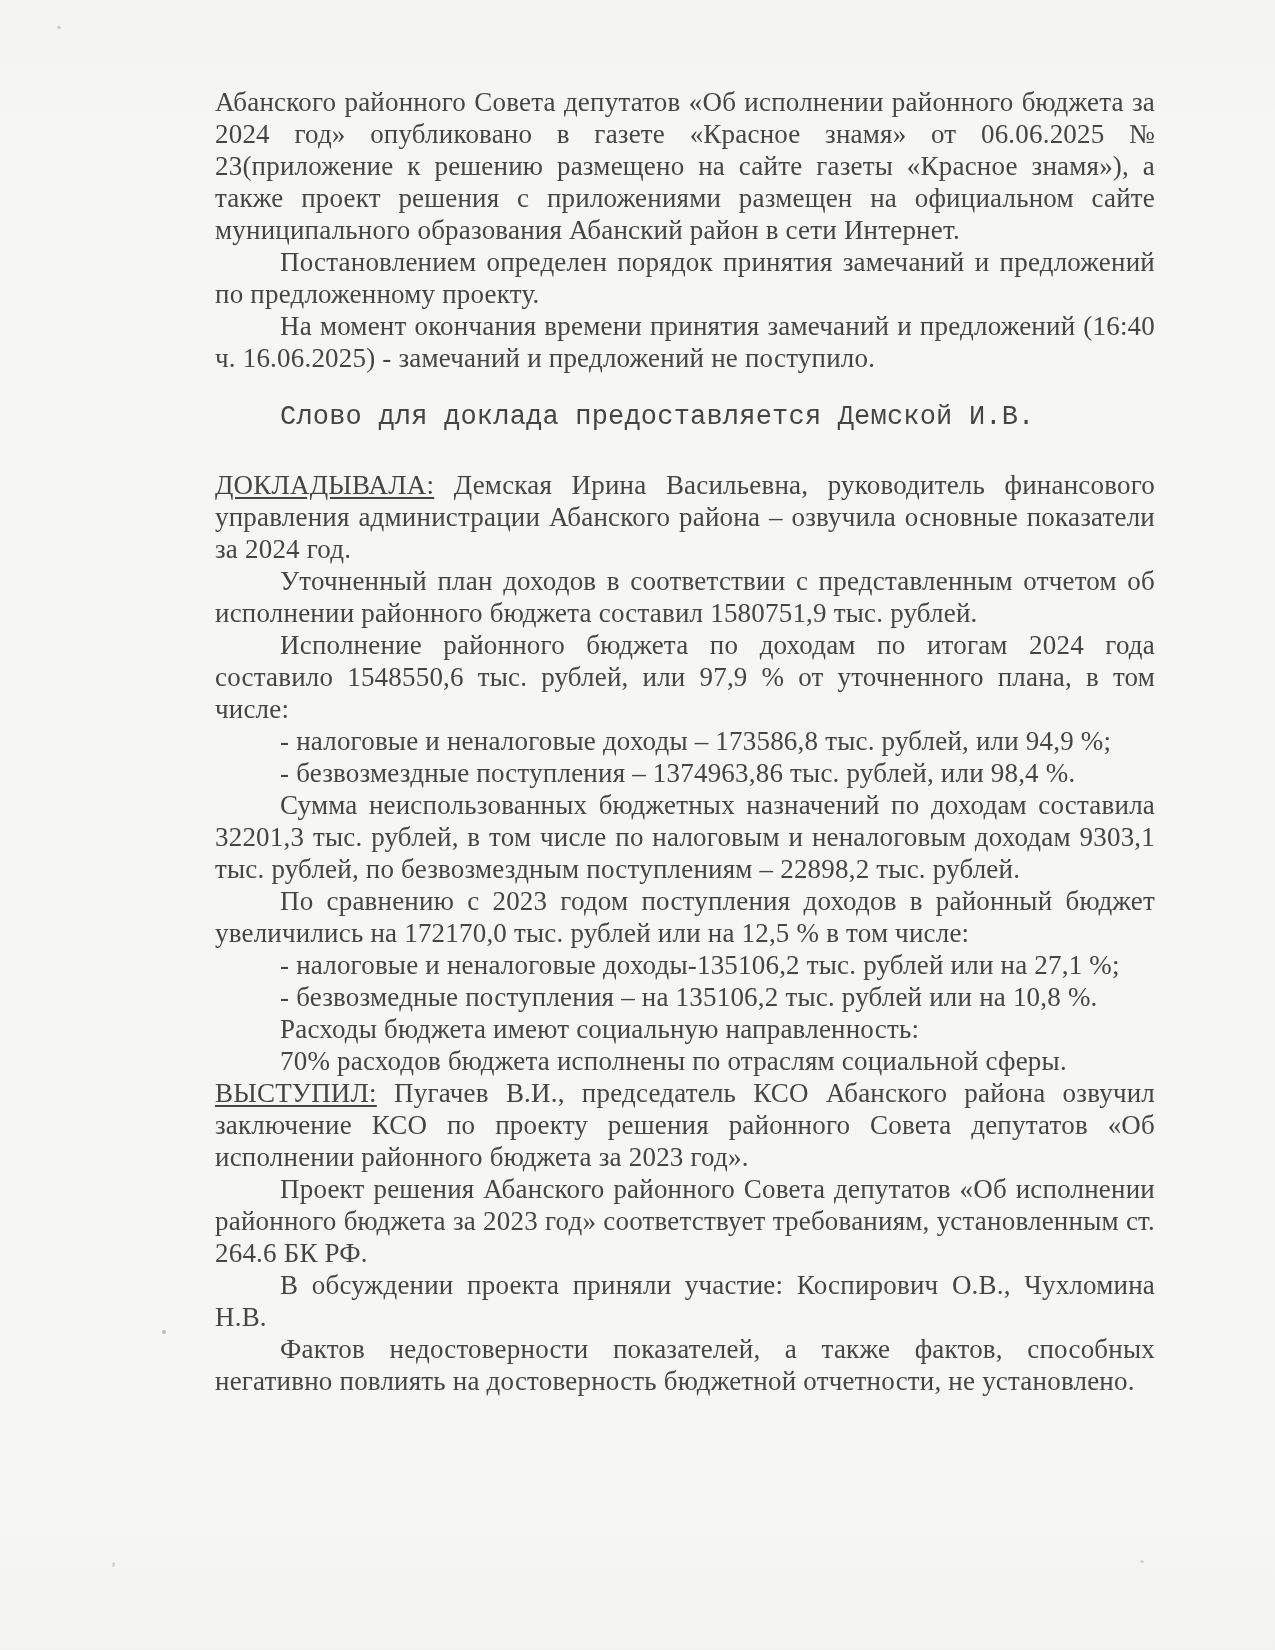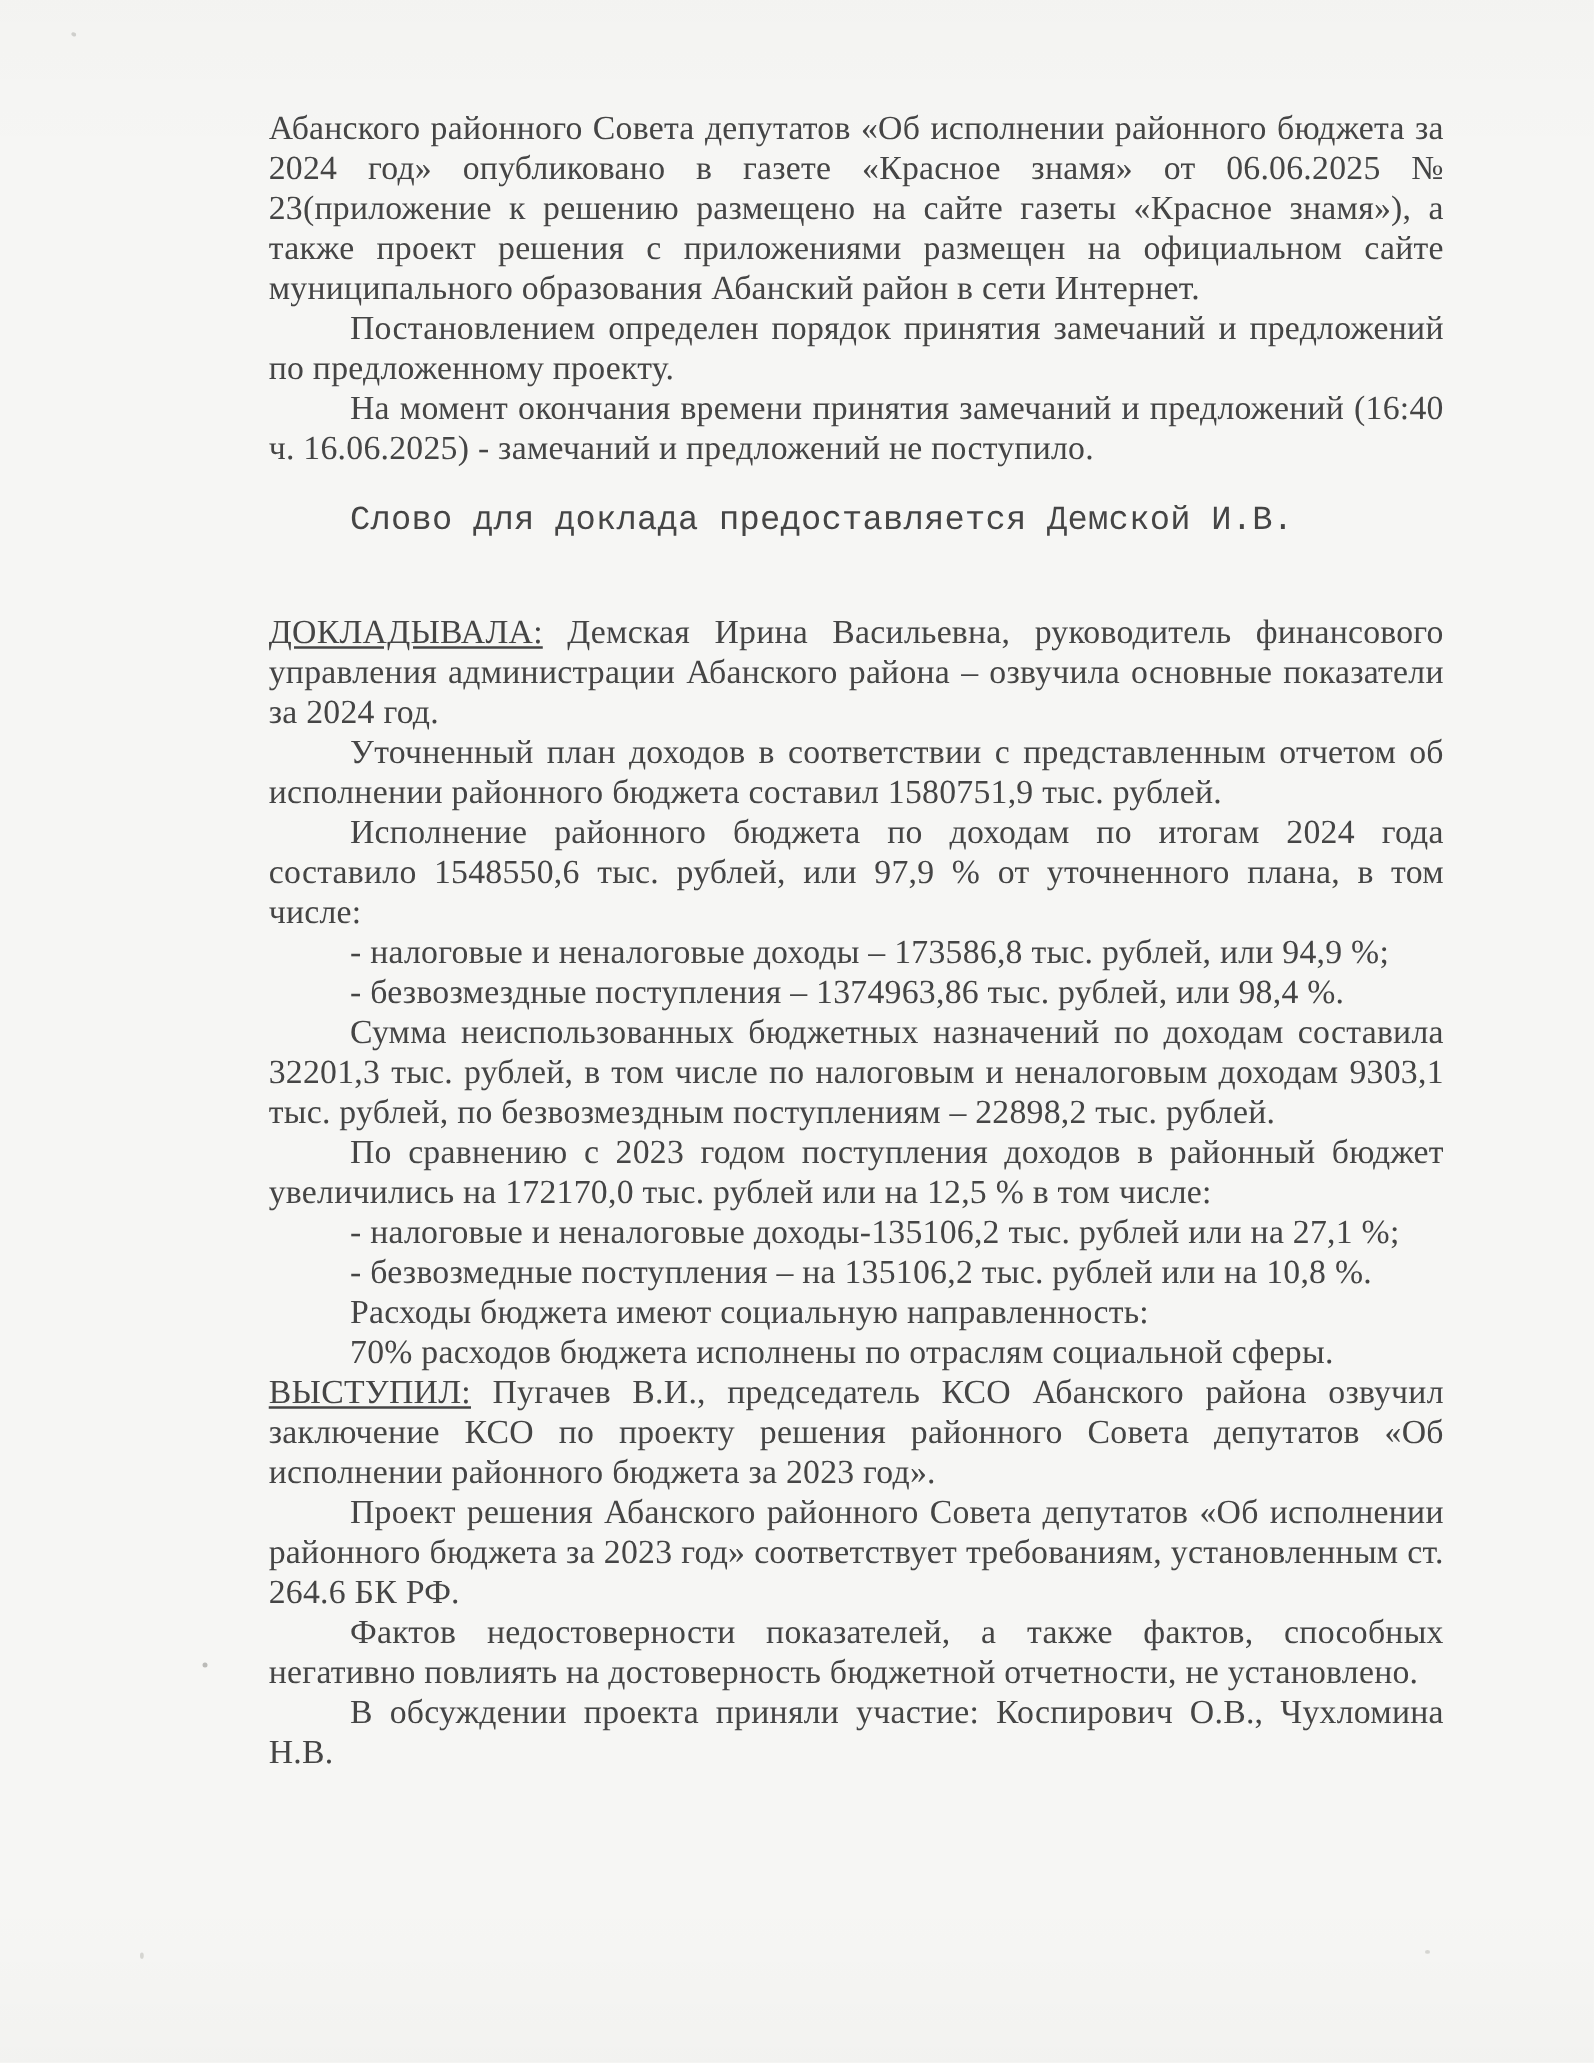--- a/index.html
+++ b/index.html
@@ -30,21 +30,21 @@
     line-height:32px;
     text-align:justify;
     letter-spacing:0.2px;
   }
   .page-text p{
     margin:0;
     text-indent:65px;
   }
   .page-text p.no-indent{ text-indent:0; }
   .page-text p.gap-sm{ margin-top:27px;font-family:Liberation Mono, monospace; }
-  .page-text p.gap-md{ margin-top:56px; }
+  .page-text p.gap-md{ margin-top:36px; }
   .u{ text-decoration:underline; text-underline-offset:3px; }
   .speck{
     position:absolute;
     background:#8a8a86;
     border-radius:50%;
     opacity:.55;
   }
   .speck.s1{ left:57px; top:26px; width:4px; height:3px; transform:rotate(20deg); opacity:.35;}
   .speck.s2{ left:162px; top:1330px; width:4px; height:4px; }
   .speck.s3{ left:112px; top:1562px; width:3px; height:5px; opacity:.3;}
@@ -91,23 +91,23 @@
     <p>70% расходов бюджета исполнены по отраслям социальной сферы.</p>
 
 
     <p class="no-indent">
       <span class="u">ВЫСТУПИЛ:</span>
       <span>Пугачев В.И., председатель КСО Абанского района озвучил заключение КСО по проекту решения районного Совета депутатов «Об исполнении районного бюджета за 2023 год».</span>
     </p>
 
     <p>Проект решения Абанского районного Совета депутатов «Об исполнении районного бюджета за 2023 год» соответствует требованиям, установленным ст. 264.6 БК РФ.</p>
 
+    <p>В обсуждении проекта приняли участие: Коспирович О.В., Чухломина Н.В.</p>
+
     <p>Фактов недостоверности показателей, а также фактов, способных негативно повлиять на достоверность бюджетной отчетности, не установлено.</p>
-
-    <p>В обсуждении проекта приняли участие: Коспирович О.В., Чухломина Н.В.</p>
 
   </div>
 
   <div class="speck s1"></div>
   <div class="speck s2"></div>
   <div class="speck s3"></div>
   <div class="speck s4"></div>
 
 </div>
 

